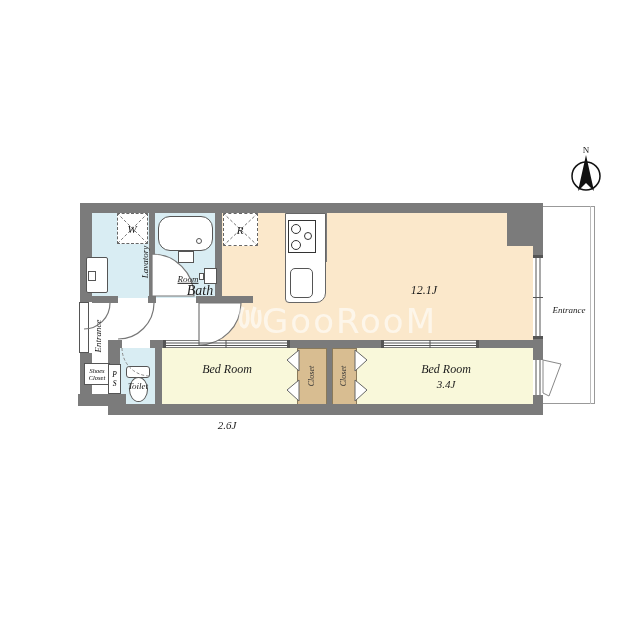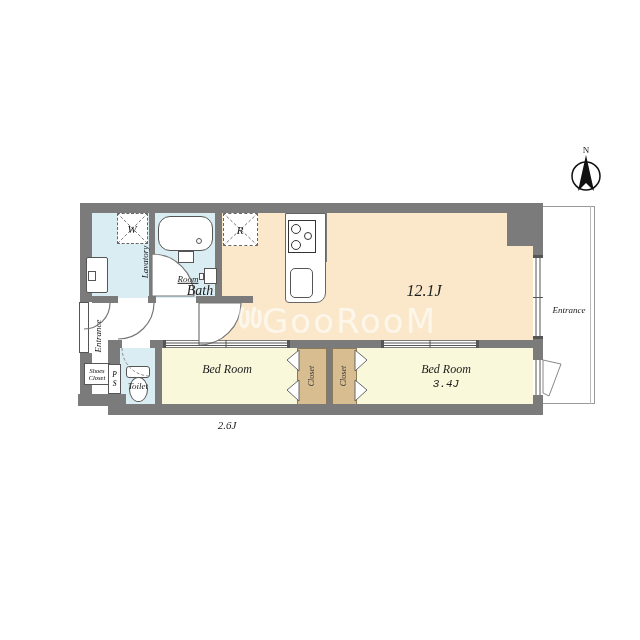--- a/index.html
+++ b/index.html
@@ -158,27 +158,27 @@
     </g>
 
     <g stroke="rgba(255,255,255,0.6)" stroke-width="3.5" fill="none">
       <path d="M243,307 C234,330 252,335 247,310"></path>
       <path d="M255,307 C246,330 264,335 259,310"></path>
     </g>
   </svg>
 
   <div class="watermark">GooRooM</div>
 
-  <div class="lbl" style="left:424px;top:291px;font-size:16px;">12.1J</div>
+  <div class="lbl" style="left:424px;top:291px;font-size:12px;">12.1J</div>
 
   <div class="lbl" style="left:227px;top:370px;font-size:12px;">Bed Room</div>
   <div class="lbl" style="left:227px;top:384px;font-size:11px;margin-top:41px;">2.6J</div>
 
   <div class="lbl" style="left:446px;top:370px;font-size:12px;">Bed Room</div>
-  <div class="lbl" style="left:446px;top:384px;font-size:11px;font-family:Liberation Mono, monospace;">3.4J</div>
+  <div class="lbl" style="left:446px;top:384px;font-size:11px;">3.4J</div>
 
   <div class="lbl vlbl" style="left:312px;top:376px;font-size:8px;color:#333;">Closet</div>
   <div class="lbl vlbl" style="left:344px;top:376px;font-size:8px;color:#333;">Closet</div>
 
   <div class="lbl" style="left:200px;top:267px;font-size:14px;margin-top:24px;">Bath</div>
   <div class="lbl" style="left:188px;top:279px;font-size:9px;text-decoration:underline;">Room</div>
 
   <div class="lbl vlbl" style="left:145px;top:262px;font-size:9px;">Lavatory</div>
   <div class="lbl" style="left:138px;top:361px;font-size:9px;margin-top:25px;">Toilet</div>
   <div class="lbl vlbl" style="left:98px;top:336px;font-size:9px;">Entrance</div>

